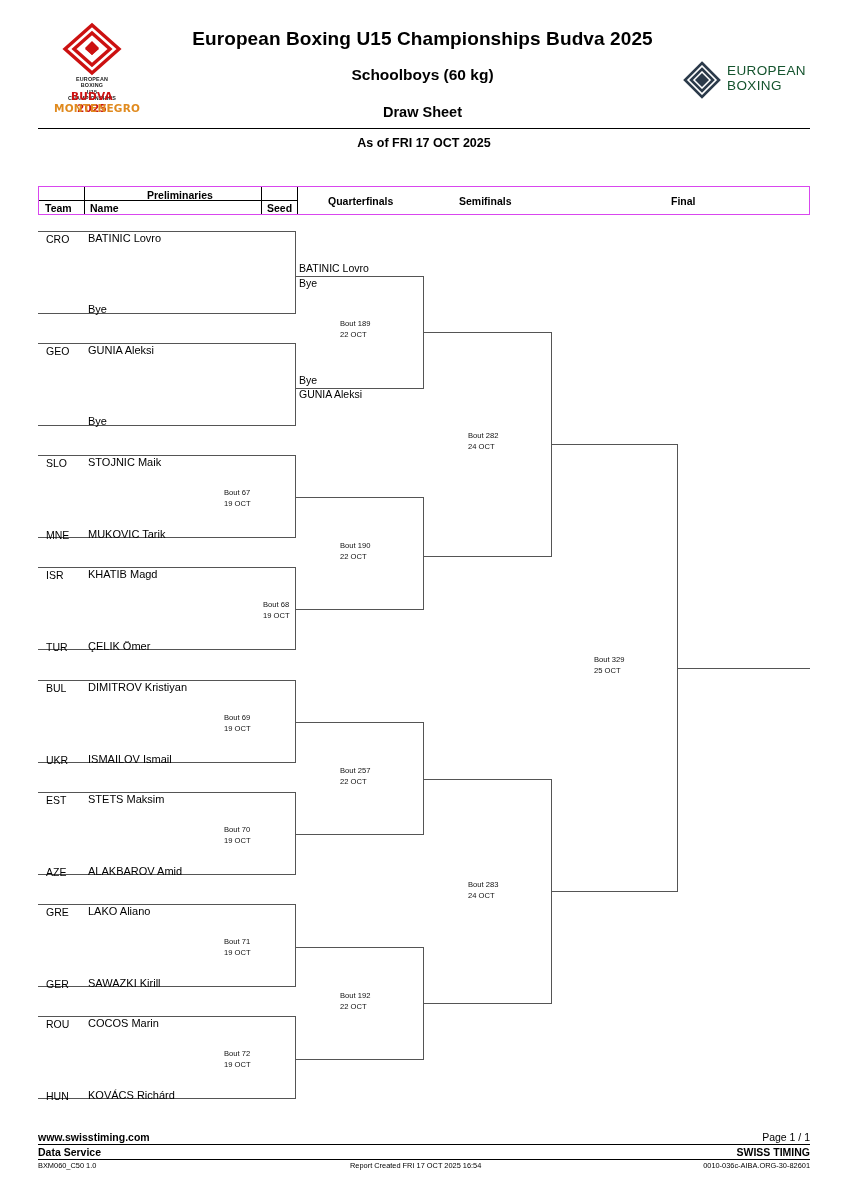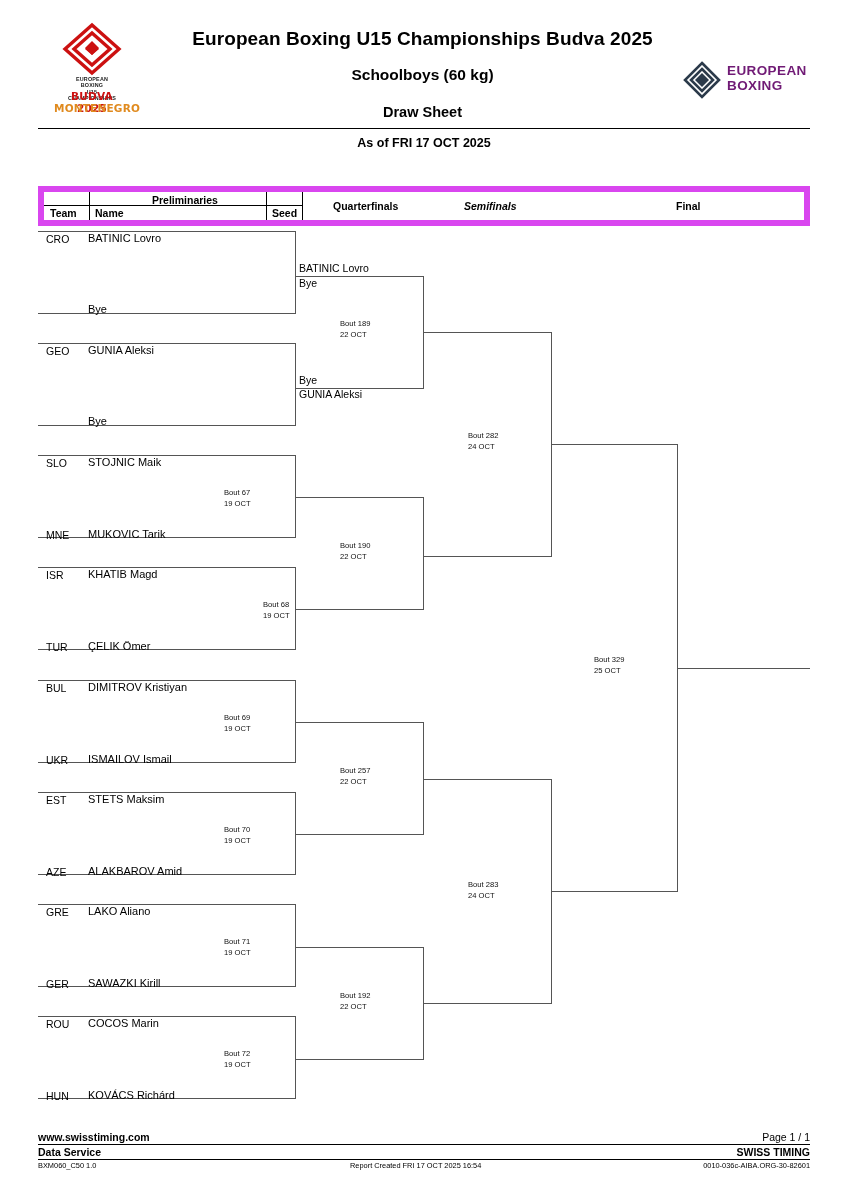--- a/index.html
+++ b/index.html
@@ -51,28 +51,28 @@
     font-size:10.5px;font-weight:bold;color:#cc1111;letter-spacing:.2px;
     font-family:"DejaVu Sans", sans-serif;
   }
   .logo-left .l3{
     position:absolute;left:18px;top:80px;width:76px;text-align:center;
     font-size:10.5px;font-weight:bold;color:#e08a1e;letter-spacing:.2px;
     font-family:"DejaVu Sans", sans-serif;
   }
   .logo-right{position:absolute;left:681px;top:60px;width:130px;height:42px;}
   .logo-right .txt{
-    position:absolute;left:46px;top:4px;font-size:13.5px;font-weight:bold;
-    line-height:14.5px;color:#701a75;letter-spacing:.4px;
+    position:absolute;left:46px;top:4px;font-size:13.5px;font-weight:normal;
+    line-height:14.5px;color:#14532d;letter-spacing:.4px;
   }
 
   
   .colhdr{
-    position:absolute;left:38px;top:186px;width:772px;height:40px;
-    border:6px solid #d946ef;box-sizing:border-box;
+    position:absolute;left:38px;top:186px;width:772px;height:29px;
+    border:1px solid #d946ef;box-sizing:border-box;
   }
   .colhdr .vline{position:absolute;top:0;bottom:0;width:0;border-left:1px solid #000;}
   .colhdr .hline{position:absolute;left:0;width:258px;height:0;border-top:1px solid #000;}
   .colhdr .lbl{position:absolute;font-size:10.5px;font-weight:bold;white-space:nowrap;}
   .pbox{
     position:absolute;box-sizing:border-box;
     border-top:1px solid #555;border-right:1px solid #555;border-bottom:1px solid #555;
   }
   .team{position:absolute;font-size:10.5px;white-space:nowrap;}
   .name{position:absolute;font-size:11px;white-space:nowrap;}
@@ -136,21 +136,21 @@
   <div class="colhdr">
     <div class="hline" style="top:13px;"></div>
     <div class="vline" style="left:45px;"></div>
     <div class="vline" style="left:222px;"></div>
     <div class="vline" style="left:258px;"></div>
     <div class="lbl" style="left:108px;top:2px;">Preliminaries</div>
     <div class="lbl" style="left:6px;top:15px;">Team</div>
     <div class="lbl" style="left:51px;top:15px;">Name</div>
     <div class="lbl" style="left:228px;top:15px;">Seed</div>
     <div class="lbl" style="left:289px;top:8px;">Quarterfinals</div>
-    <div class="lbl" style="left:420px;top:8px;font-style:italic;">Semifinals</div>
+    <div class="lbl" style="left:420px;top:8px;">Semifinals</div>
     <div class="lbl" style="left:632px;top:8px;">Final</div>
   </div>
 
   <div class="pbox" style="left:38px;top:231px;width:258px;height:83px;"></div>
   <div class="team" style="left:46px;top:233px;">CRO</div>
   <div class="name" style="left:88px;top:232px;">BATINIC Lovro</div>
   <div class="name" style="left:88px;top:303px;">Bye</div>
 
   <div class="pbox" style="left:38px;top:343px;width:258px;height:83px;"></div>
   <div class="team" style="left:46px;top:345px;">GEO</div>

